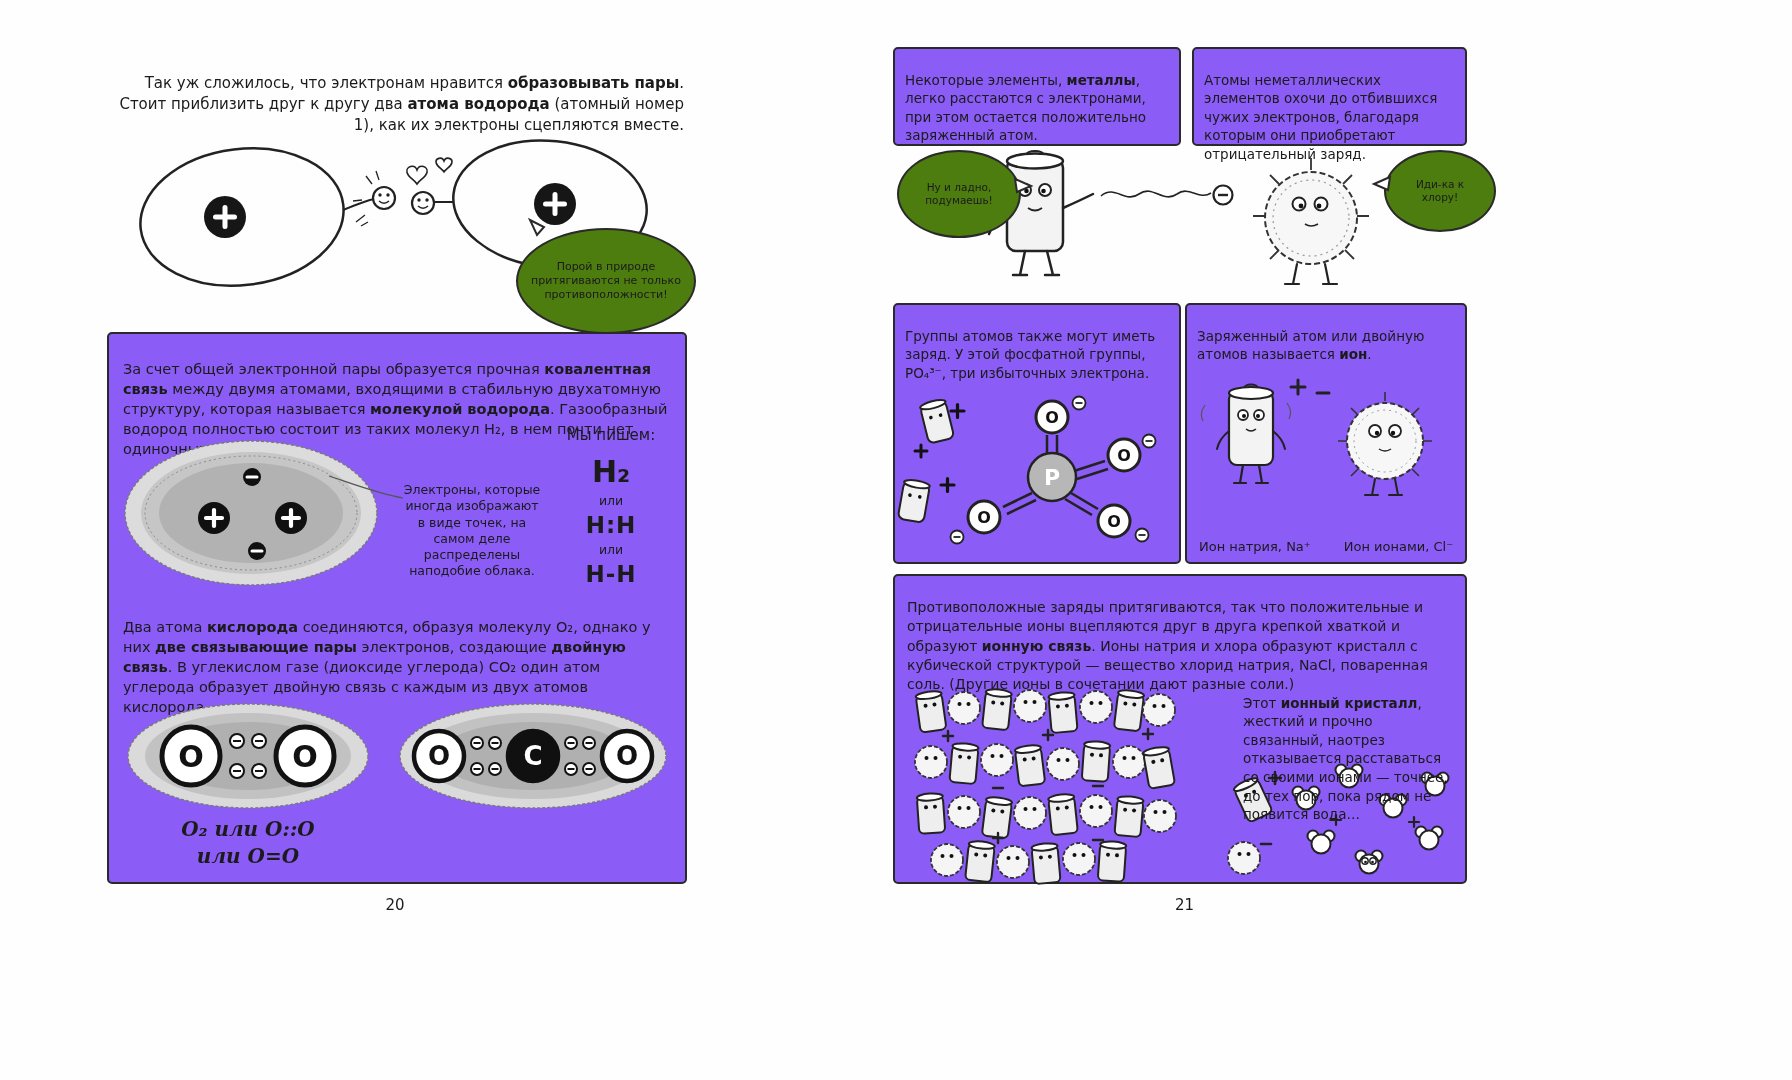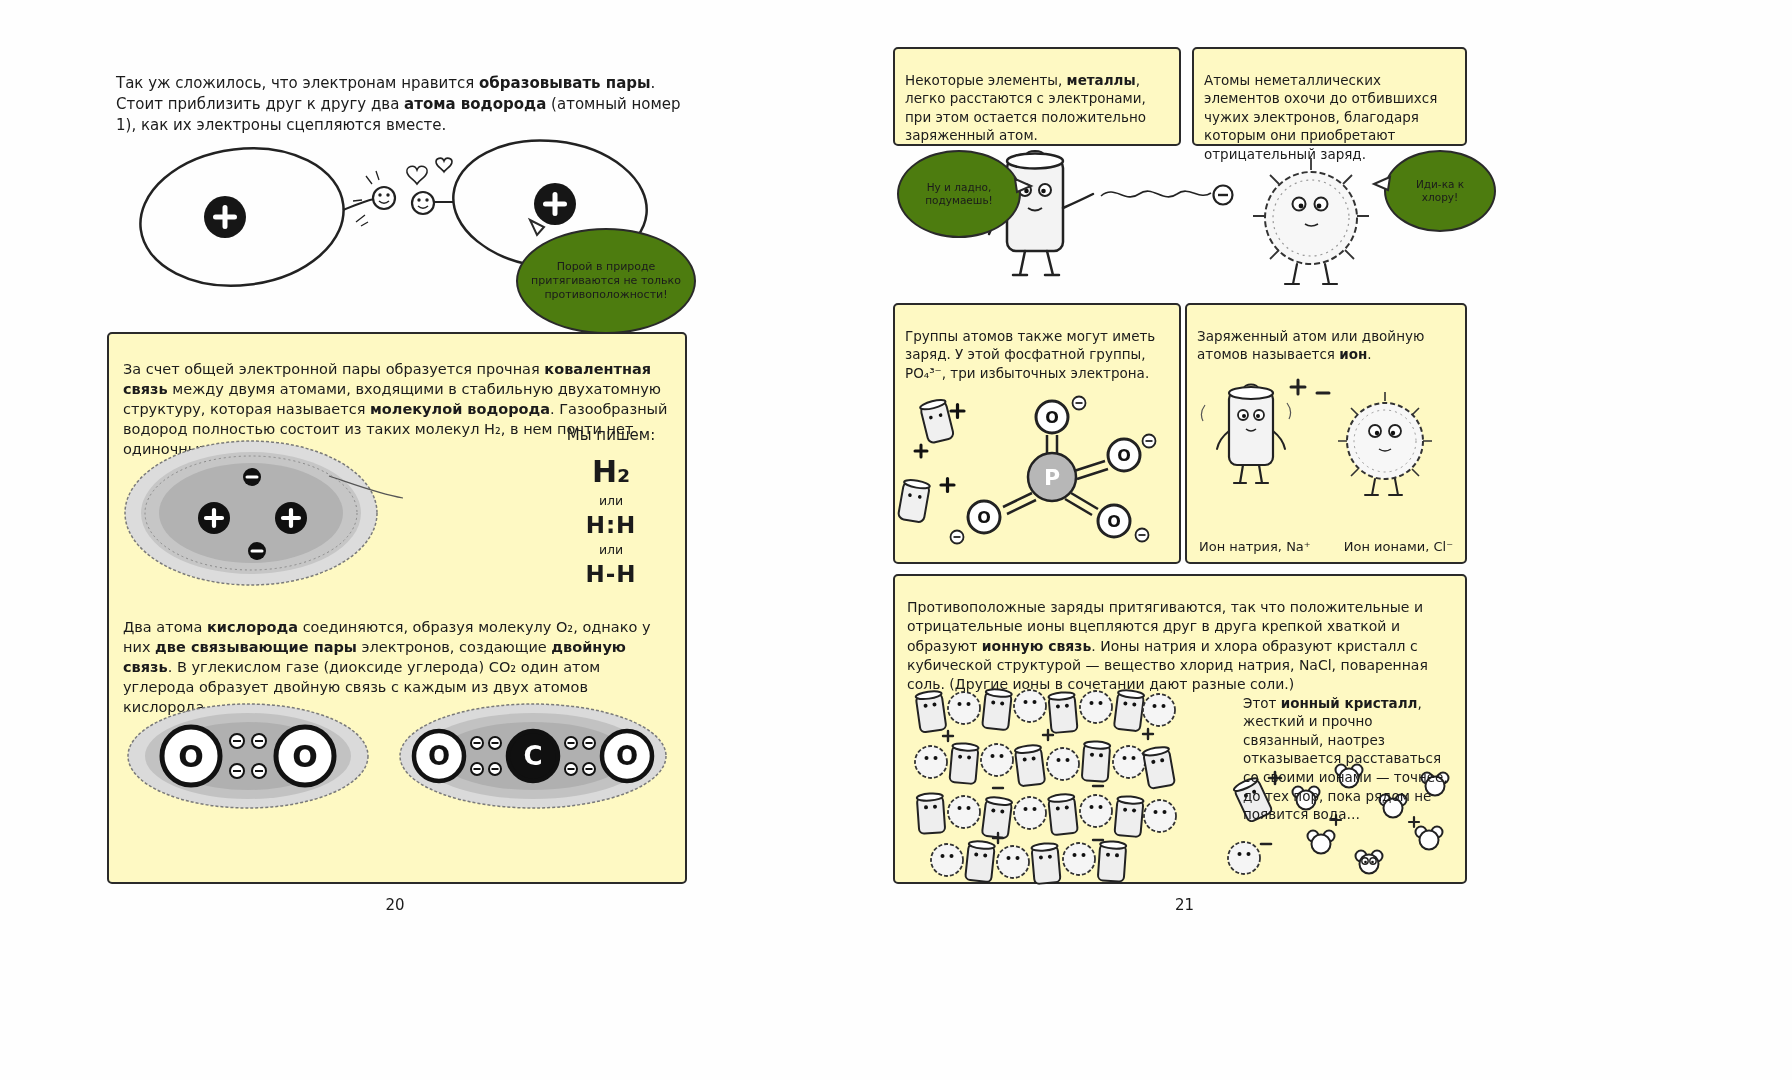--- a/index.html
+++ b/index.html
@@ -1,21 +1,21 @@
 <!DOCTYPE html>
 <html><head>
 <meta charset="utf-8">
 <style>
   html,body{margin:0;padding:0;}
   body{background:#ffffff;font-family:"DejaVu Sans",sans-serif;}
   .spread{position:relative;width:1792px;height:1080px;background:#fefefe;color:#1b1b1b;overflow:hidden;}
-  .abs{position:absolute;}
+  .abs{position:absolute;text-align:right;}
   .txt{font-size:14.5px;line-height:1.4;}
   .b{font-weight:bold;}
-  .box{position:absolute;border:2.5px solid #2a2a2a;border-radius:5px;background:#fef9c3;}
+  .box{position:absolute;border:2.5px solid #2a2a2a;border-radius:5px;background:#8b5cf6;}
   .box .txt-in{position:absolute;font-size:13.5px;line-height:1.38;}
   .bubble{position:absolute;border:2px solid #2a2a2a;border-radius:50%;background:#4d7c0f;display:flex;align-items:center;justify-content:center;text-align:center;font-size:11px;line-height:1.25;padding:10px 12px;overflow:visible;}
   .tail-svg{position:absolute;overflow:visible;}
   .pagenum{position:absolute;font-size:15px;text-align:center;width:34px;}
   .caption{position:absolute;text-align:center;font-family:"DejaVu Serif",serif;font-style:italic;font-weight:bold;font-size:20px;line-height:1.35;}
   .note{position:absolute;font-size:12.5px;line-height:1.3;text-align:center;}
   .formulas{position:absolute;text-align:center;}
   .we-write{font-size:15px;margin-bottom:10px;}
   .formula-big{font-size:30px;font-weight:bold;}
   .formula{font-size:23px;font-weight:bold;letter-spacing:1px;}
@@ -95,20 +95,21 @@
         <g>
           <circle cx="138" cy="117" r="9" fill="#101010"></circle>
           <path d="M133,117 h10" stroke="#fff" stroke-width="3" stroke-linecap="round"></path>
         </g>
       </svg>
 
       <svg style="left:218px;top:140px;" width="78" height="28" viewBox="0 0 78 28">
         <path d="M76,24 C52,20 26,10 2,2" fill="none" stroke="#555" stroke-width="1.2"></path>
       </svg>
 
+      <div class="note" style="left:292px;top:148px;width:142px;">Электроны, которые иногда изображают в виде точек, на самом деле распределены наподобие облака.</div>
 
       <div class="formulas" style="left:442px;top:92px;width:120px;">
         <div class="we-write">Мы пишем:</div>
         <div class="formula-big">H₂</div>
         <div class="or">или</div>
         <div class="formula">H:H</div>
         <div class="or">или</div>
         <div class="formula">H-H</div>
       </div>
 
@@ -127,20 +128,24 @@
           <circle cx="112" cy="39" r="7" fill="#fff" stroke="#121212" stroke-width="2"></circle>
             <path d="M108,39 h8" stroke="#121212" stroke-width="2"></path>
           <circle cx="112" cy="69" r="7" fill="#fff" stroke="#121212" stroke-width="2"></circle>
             <path d="M108,69 h8" stroke="#121212" stroke-width="2"></path>
           <circle cx="134" cy="39" r="7" fill="#fff" stroke="#121212" stroke-width="2"></circle>
             <path d="M130,39 h8" stroke="#121212" stroke-width="2"></path>
           <circle cx="134" cy="69" r="7" fill="#fff" stroke="#121212" stroke-width="2"></circle>
             <path d="M130,69 h8" stroke="#121212" stroke-width="2"></path>
         </g>
       </svg>
+      <div class="caption" style="left:16px;top:482px;width:246px;">
+        <div>O₂ или O::O</div>
+        <div>или O=O</div>
+      </div>
 
       <svg style="left:288px;top:368px;" width="272" height="108" viewBox="0 0 272 108">
         <ellipse cx="136" cy="54" rx="133" ry="52" fill="#dadada"></ellipse>
         <ellipse cx="136" cy="54" rx="114" ry="43" fill="#c2c2c2"></ellipse>
         <ellipse cx="136" cy="54" rx="95" ry="34" fill="#b0b0b0"></ellipse>
         <ellipse cx="136" cy="54" rx="133" ry="52" fill="none" stroke="#7a7a7a" stroke-width="1.5" stroke-dasharray="3 2"></ellipse>
         <circle cx="42" cy="54" r="25" fill="#fff" stroke="#121212" stroke-width="4.5"></circle>
         <text x="42" y="54" font-size="26" fill="#121212">O</text>
         <circle cx="136" cy="54" r="25" fill="#101010" stroke="#101010" stroke-width="4.5"></circle>
         <text x="136" y="54" font-size="26" fill="#ffffff">C</text>

